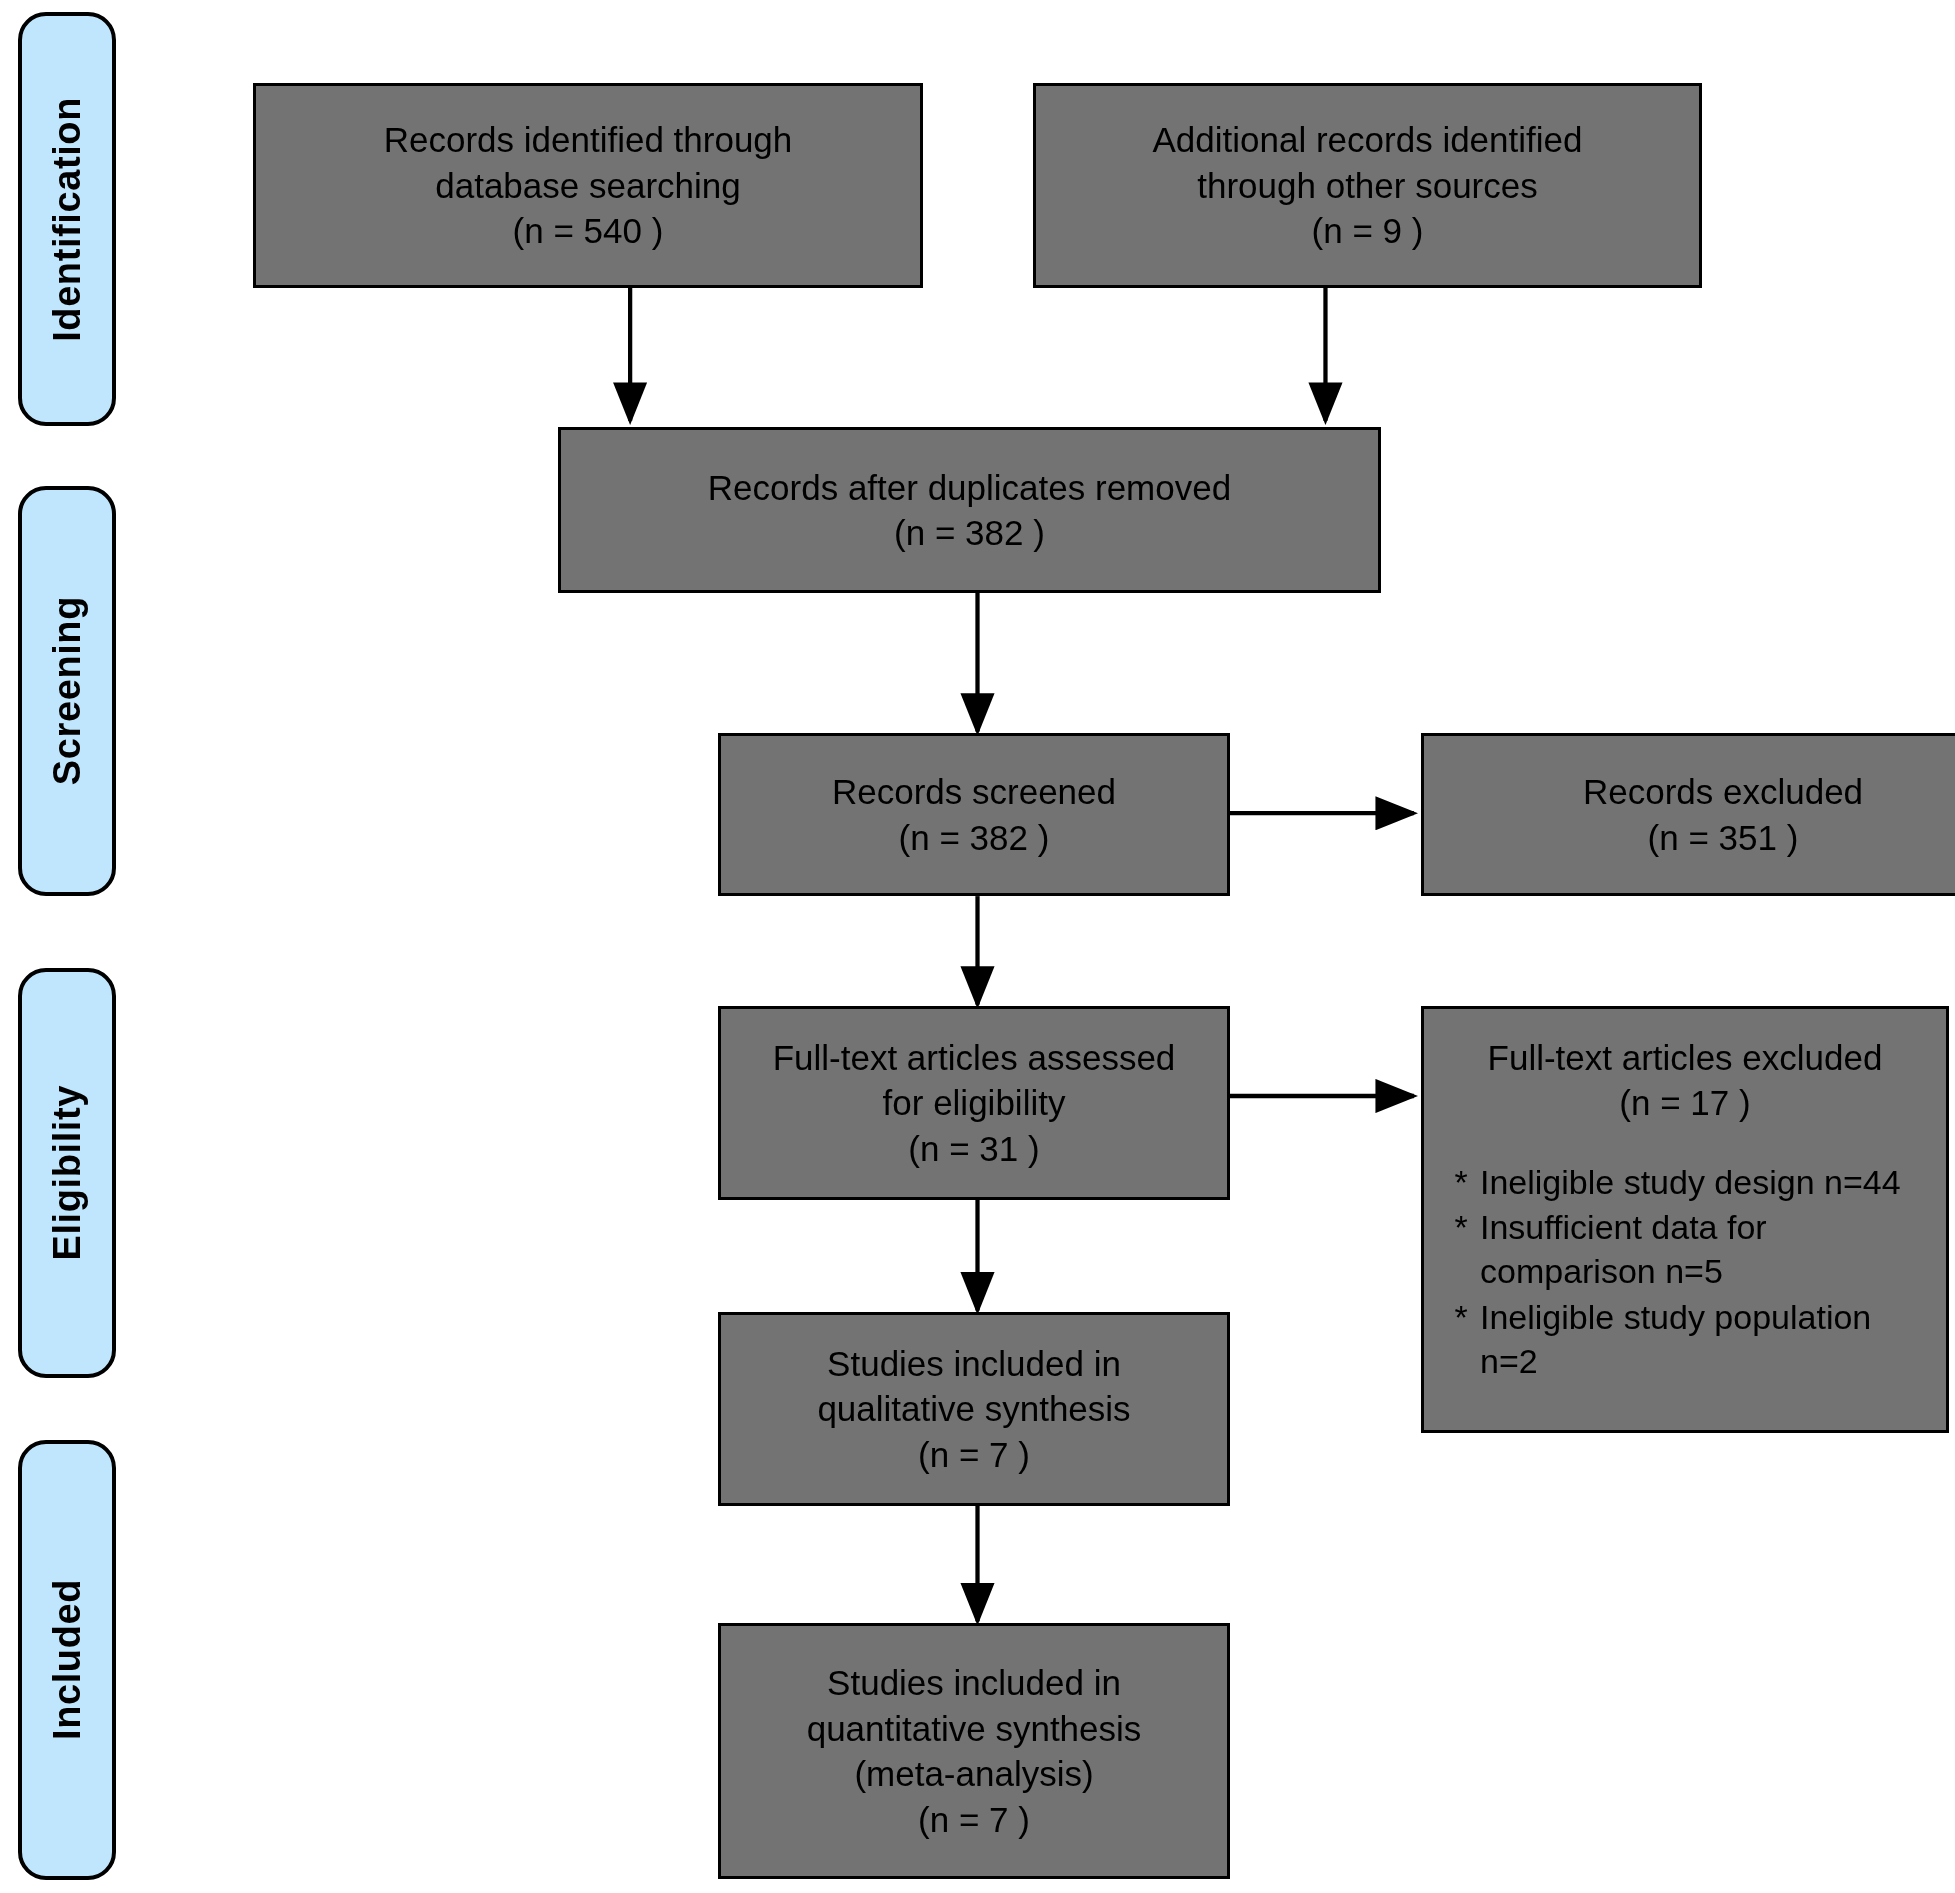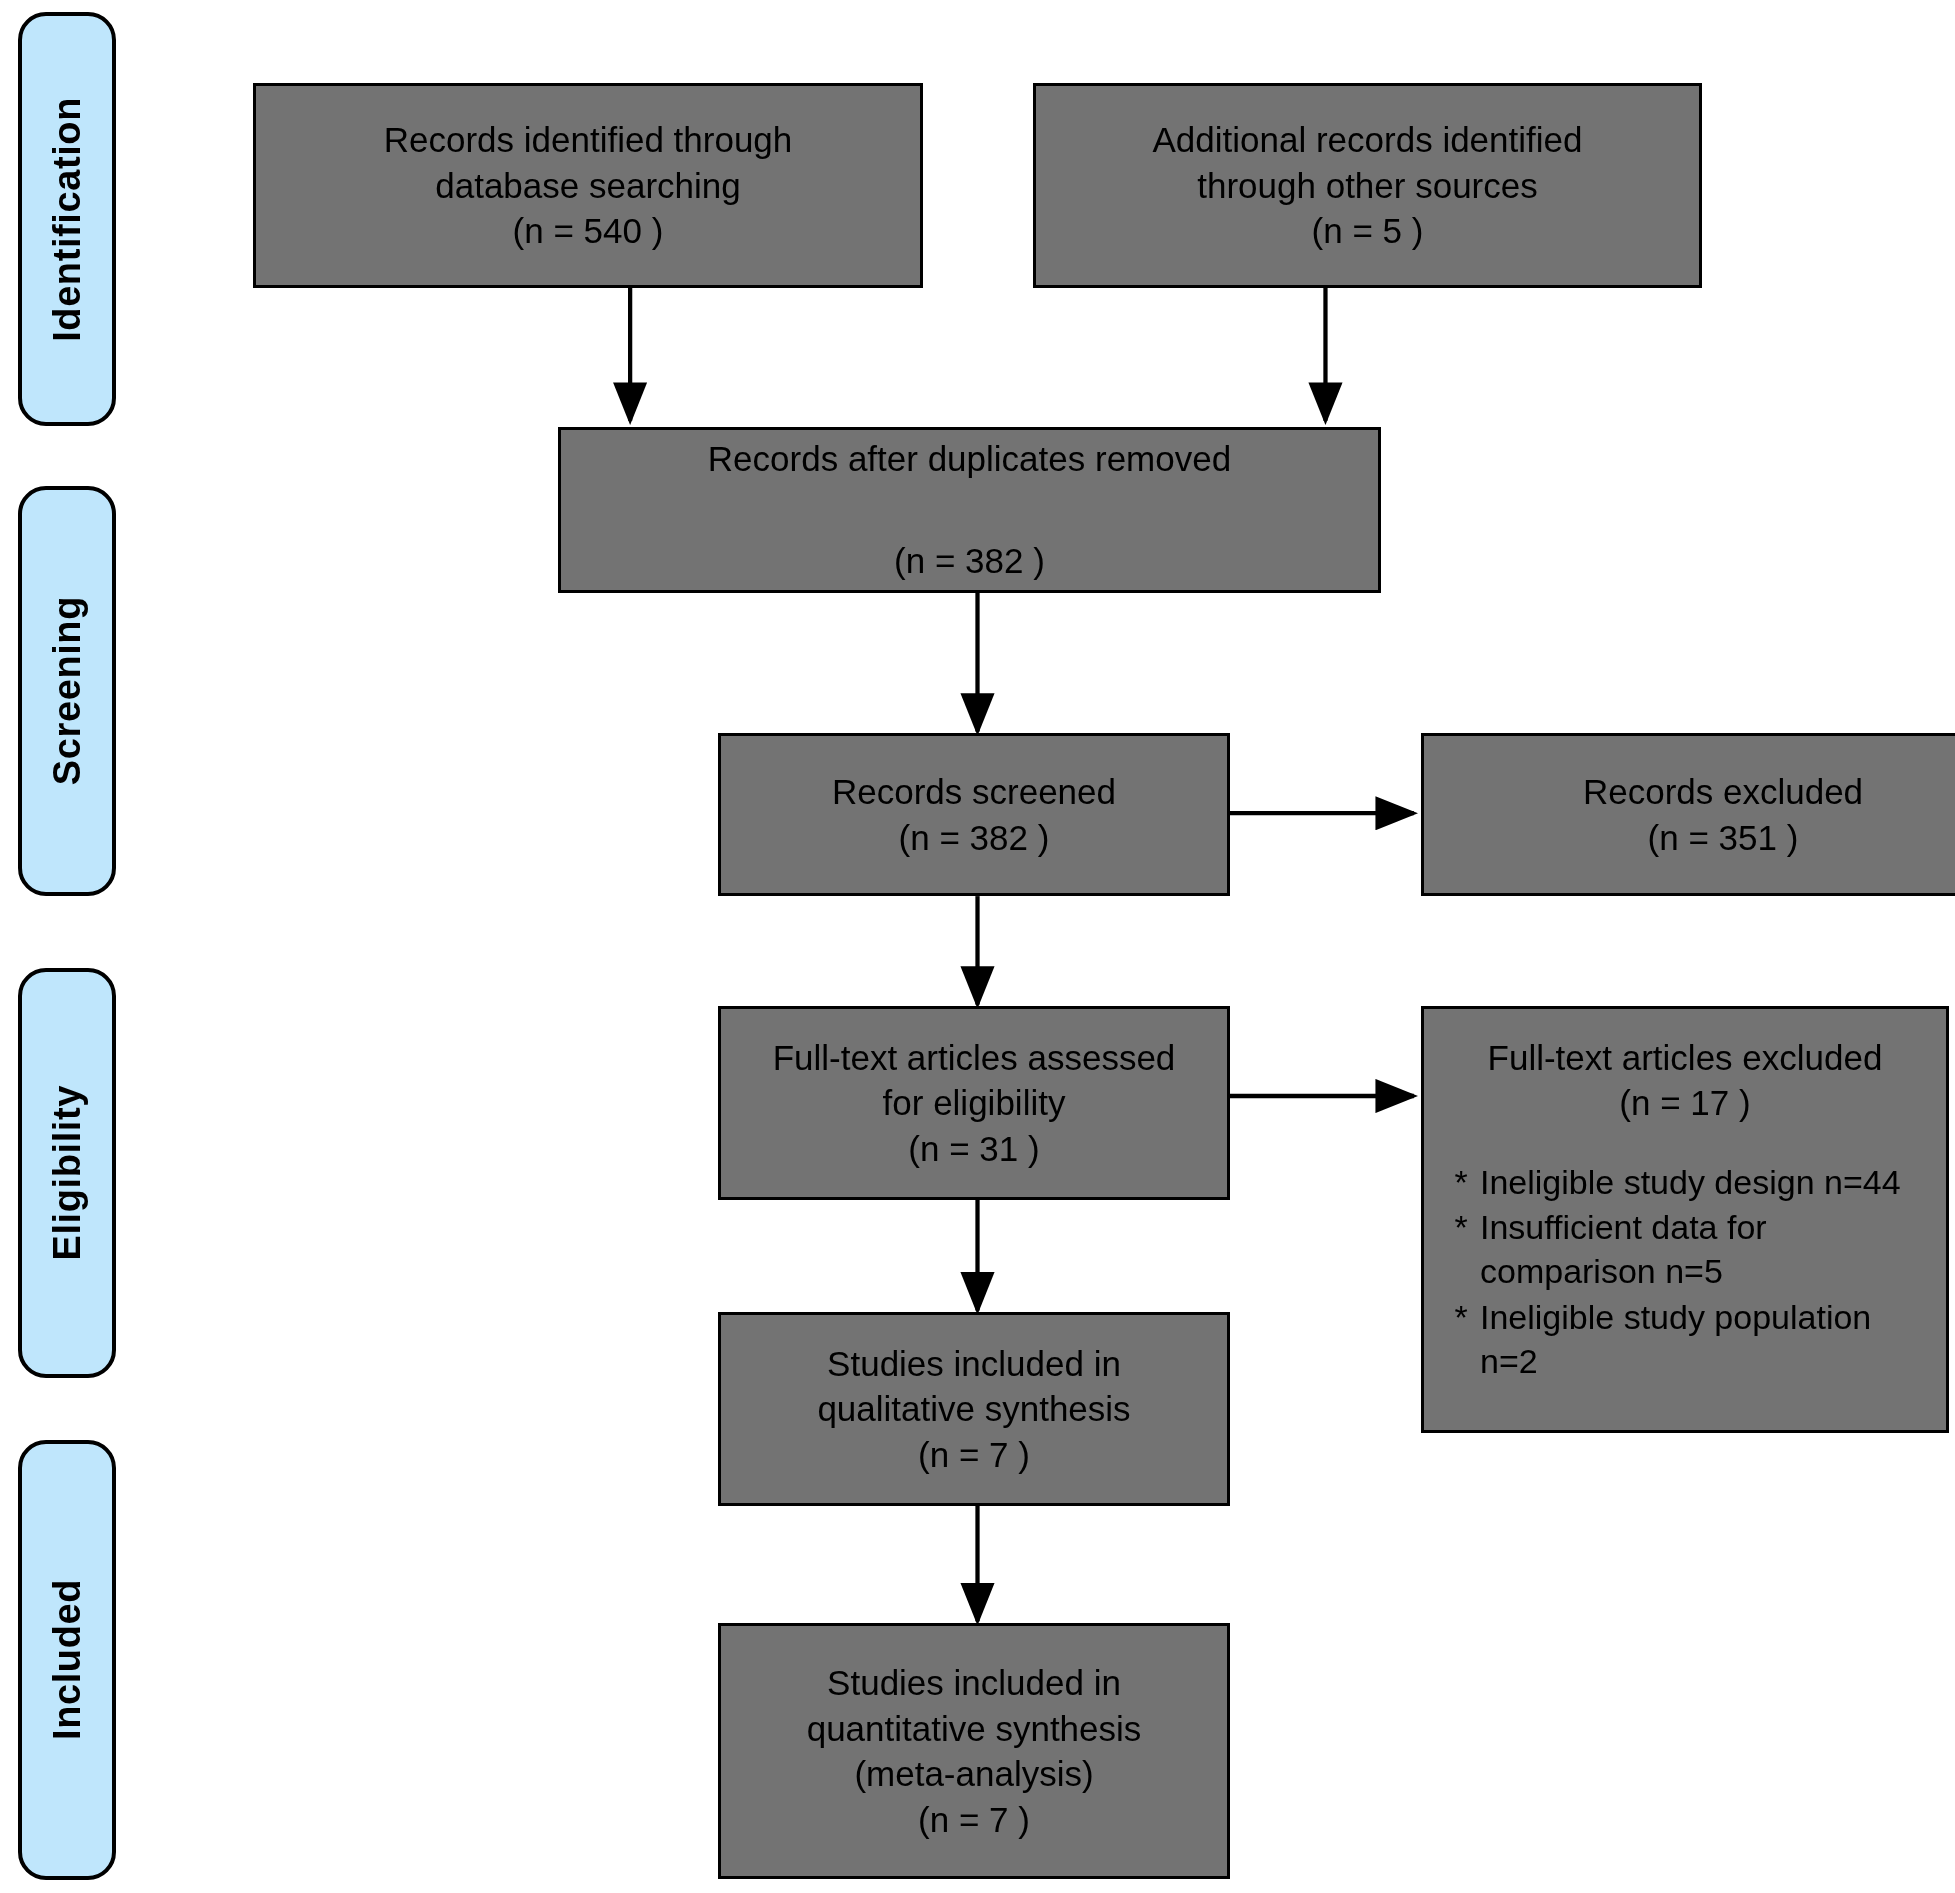--- a/index.html
+++ b/index.html
@@ -142,24 +142,24 @@
 
   <div class="flow-box" style="left:253px; top:83px; width:670px; height:205px;">
     <div class="box-line box-head">Records identified through</div>
     <div class="box-line box-head">database searching</div>
     <div class="box-line box-head">(n = 540 )</div>
   </div>
 
   <div class="flow-box" style="left:1033px; top:83px; width:669px; height:205px;">
     <div class="box-line box-head">Additional records identified</div>
     <div class="box-line box-head">through other sources</div>
-    <div class="box-line box-head">(n = 5 )</div>
-  </div>
-
-  <div class="flow-box" style="left:558px; top:427px; width:823px; height:166px;justify-content:space-between;">
+    <div class="box-line box-head">(n = 9 )</div>
+  </div>
+
+  <div class="flow-box" style="left:558px; top:427px; width:823px; height:166px;">
     <div class="box-line box-head">Records after duplicates removed</div>
     <div class="box-line box-head">(n =  382 )</div>
   </div>
 
   <div class="flow-box" style="left:718px; top:733px; width:512px; height:163px;">
     <div class="box-line box-head">Records screened</div>
     <div class="box-line box-head">(n = 382 )</div>
   </div>
 
   <div class="flow-box" style="left:1421px; top:733px; width:604px; height:163px;">

